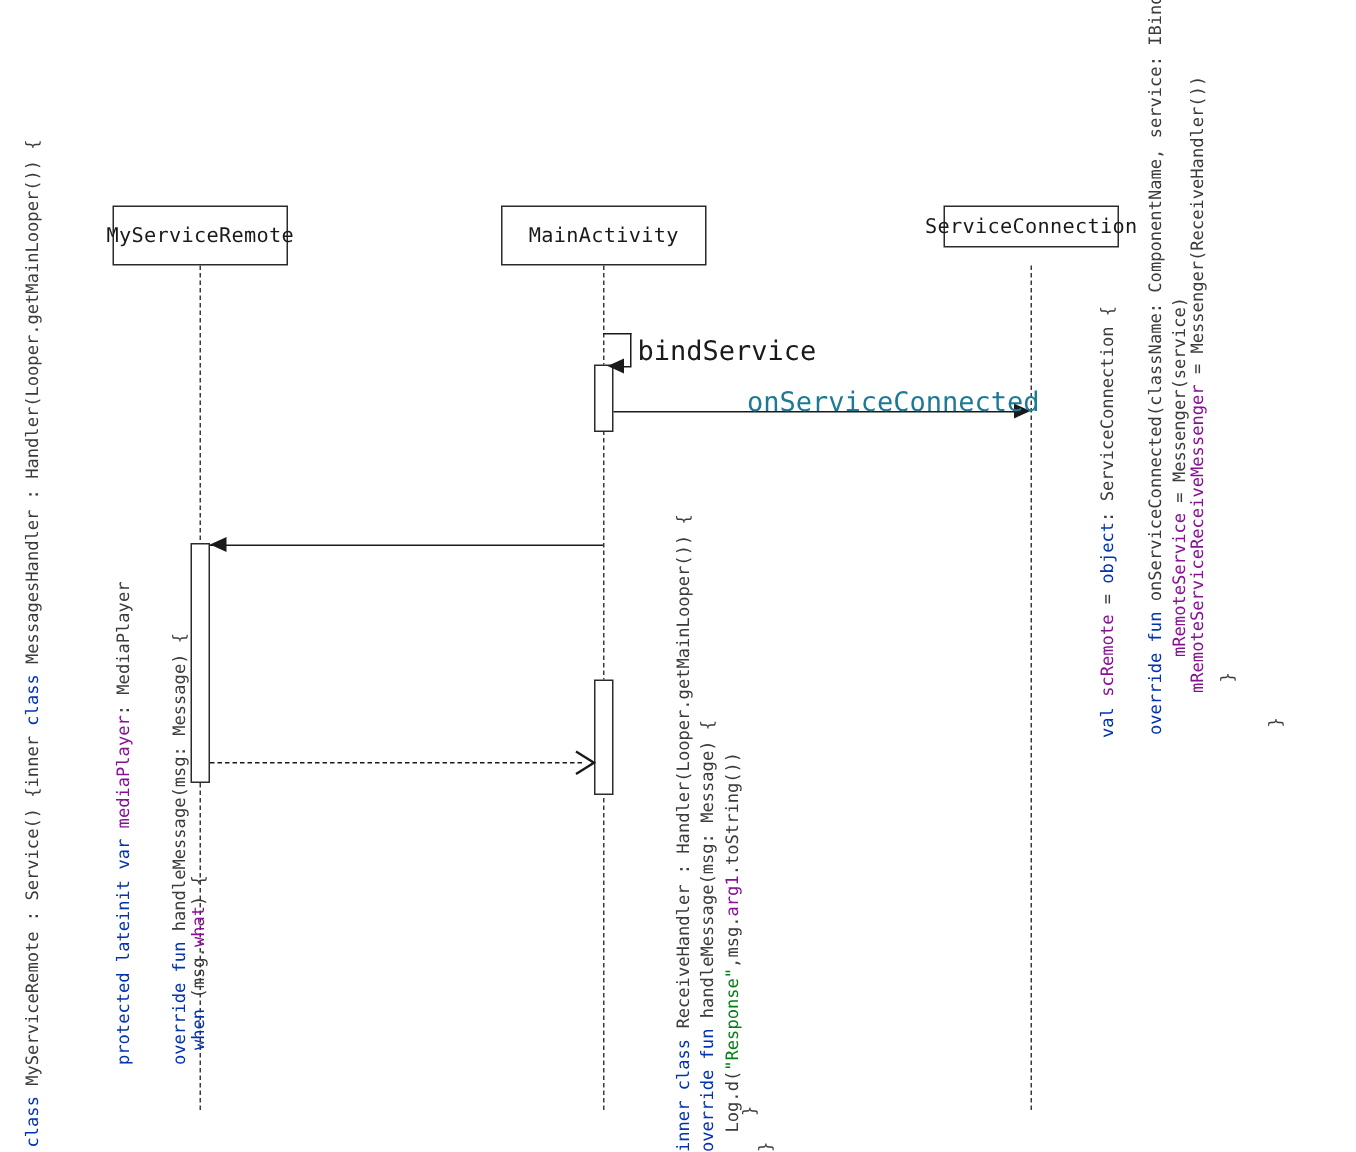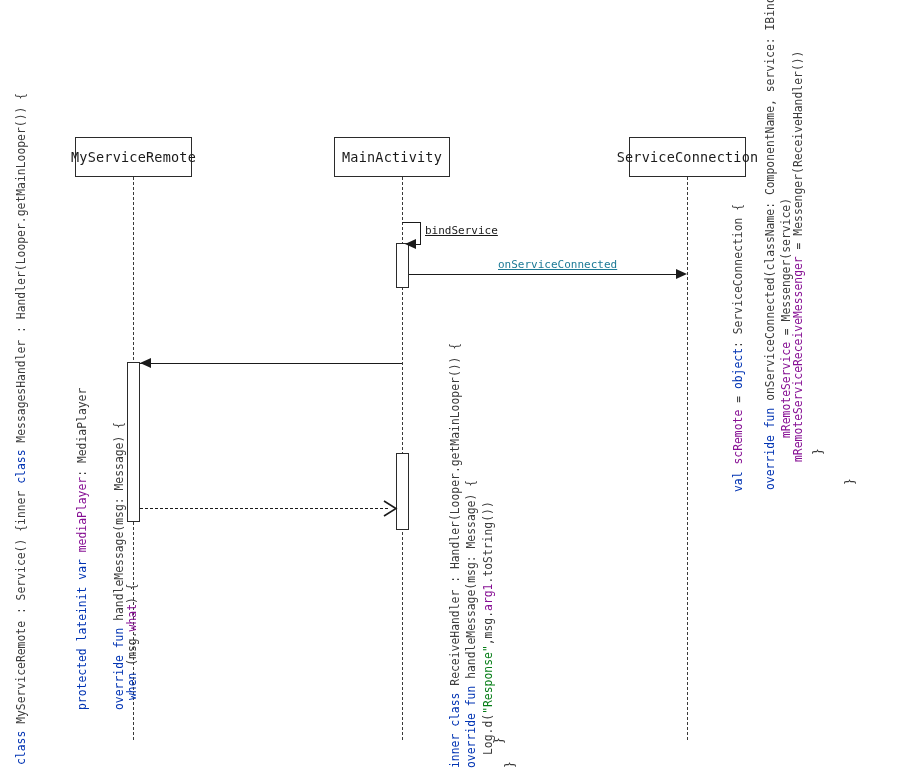--- a/index.html
+++ b/index.html
@@ -74,25 +74,24 @@
   .arrow-left-solid {
     border-top: 5px solid transparent;
     border-bottom: 5px solid transparent;
     border-right: 11px solid #1a1a1a;
   }
   .arrow-open-right svg { display: block; }
 
   .msg-label {
     position: absolute;
     font-family: "DejaVu Sans Mono", monospace;
-    font-size: 11px;
+    font-size: 18px;
     white-space: nowrap;
     color: #1a1a1a;
     letter-spacing: 0px;
-    text-decoration: underline;
   }
 
   
   .code-col {
     position: absolute;
     transform-origin: 0 0;
     transform: rotate(-90deg);
     white-space: nowrap;
     font-family: "DejaVu Sans Mono", monospace;
     font-size: 11.4px;
@@ -108,26 +107,26 @@
 </head>
 <body>
 
 <div id="canvas">
 
   <div class="lifeline-box" style="left:75px; top:137px; width:117px; height:40px;">
     <span>MyServiceRemote</span>
   </div>
   <div class="lifeline-dash" style="left:133px; top:177px; height:563px;"></div>
 
-  <div class="lifeline-box" style="left:334px; top:137px; width:116px; height:40px;">
+  <div class="lifeline-box" style="left:334px; top:137px; width:137px; height:40px;">
     <span>MainActivity</span>
   </div>
   <div class="lifeline-dash" style="left:402px; top:177px; height:563px;"></div>
 
-  <div class="lifeline-box" style="left:629px; top:137px; width:117px; height:40px;">
+  <div class="lifeline-box" style="left:629px; top:137px; width:117px; height:28px;">
     <span>ServiceConnection</span>
   </div>
   <div class="lifeline-dash" style="left:687px; top:177px; height:563px;"></div>
 
   <div class="activation" style="left:396px; top:243px; width:13px; height:45px;"></div>
 
   <div class="activation" style="left:127px; top:362px; width:13px; height:160px;"></div>
 
   <div class="activation" style="left:396px; top:453px; width:13px; height:77px;"></div>
 

